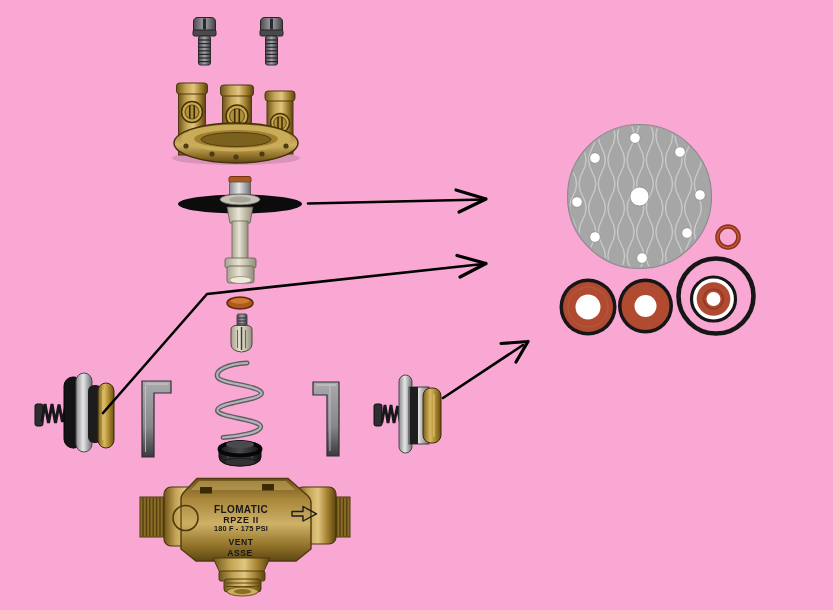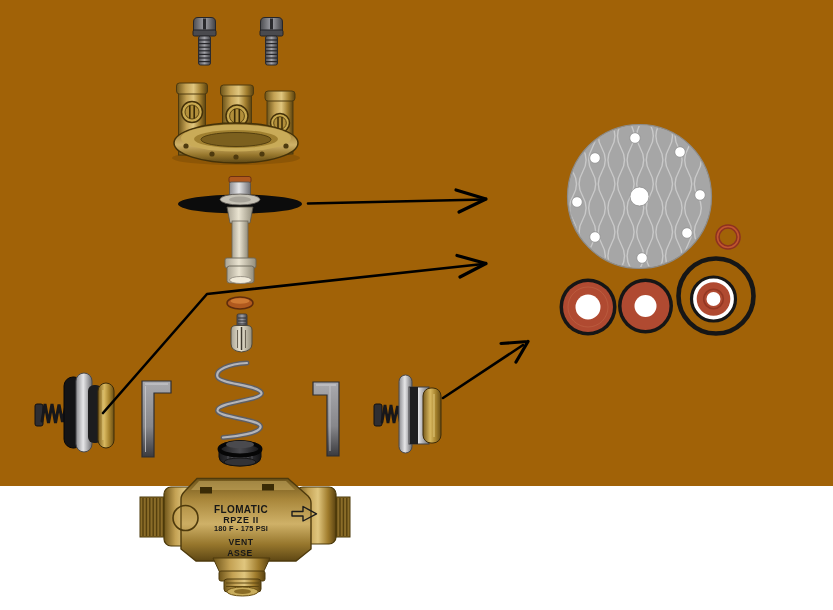--- a/index.html
+++ b/index.html
@@ -1,16 +1,16 @@
 <!DOCTYPE html>
 <html><head>
 <meta charset="utf-8">
 <style>
   html,body{margin:0;padding:0;background:#ffffff;width:833px;height:610px;overflow:hidden;}
-  .stage{position:relative;width:833px;height:486px;background:#a16207;}
+  .stage{position:relative;width:833px;height:610px;background:#f9a8d4;}
   svg{display:block;}
   .engr{font-family:"Liberation Sans",sans-serif;font-weight:bold;fill:#181818;text-anchor:middle;}
   .e1{font-size:10px;letter-spacing:0.4px;}
   .e2{font-size:9px;letter-spacing:0.6px;}
   .e3{font-size:7.3px;letter-spacing:0.2px;}
   .e4{font-size:8.6px;letter-spacing:0.5px;}
 </style>
 </head>
 <body>
 

